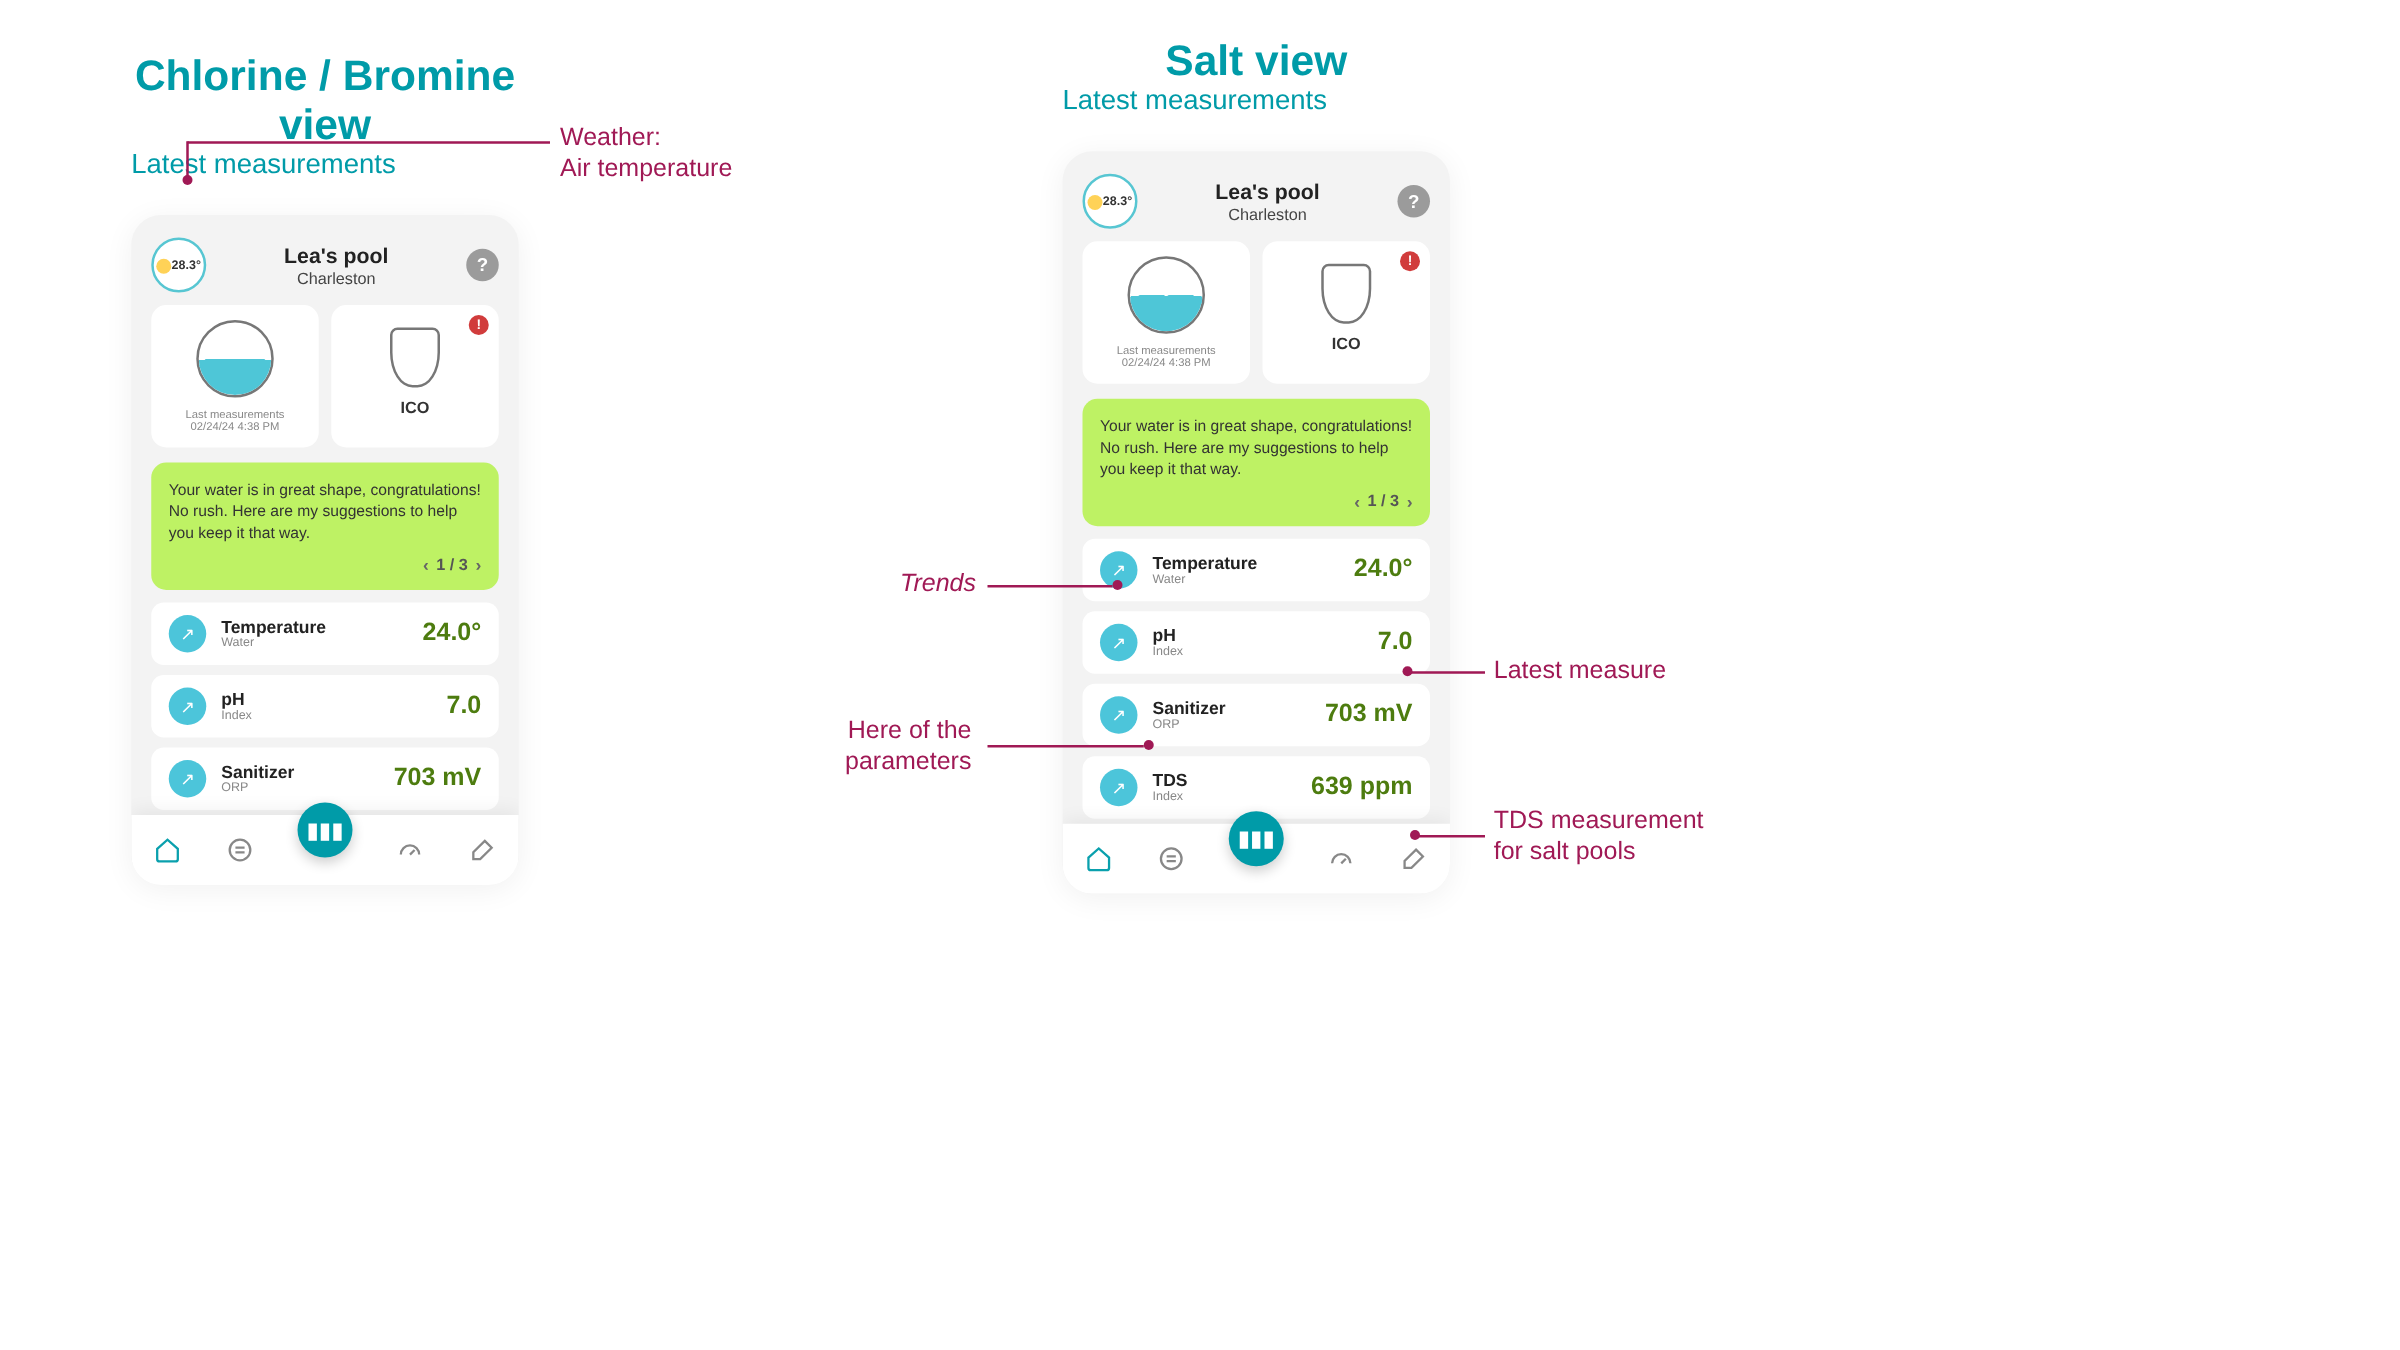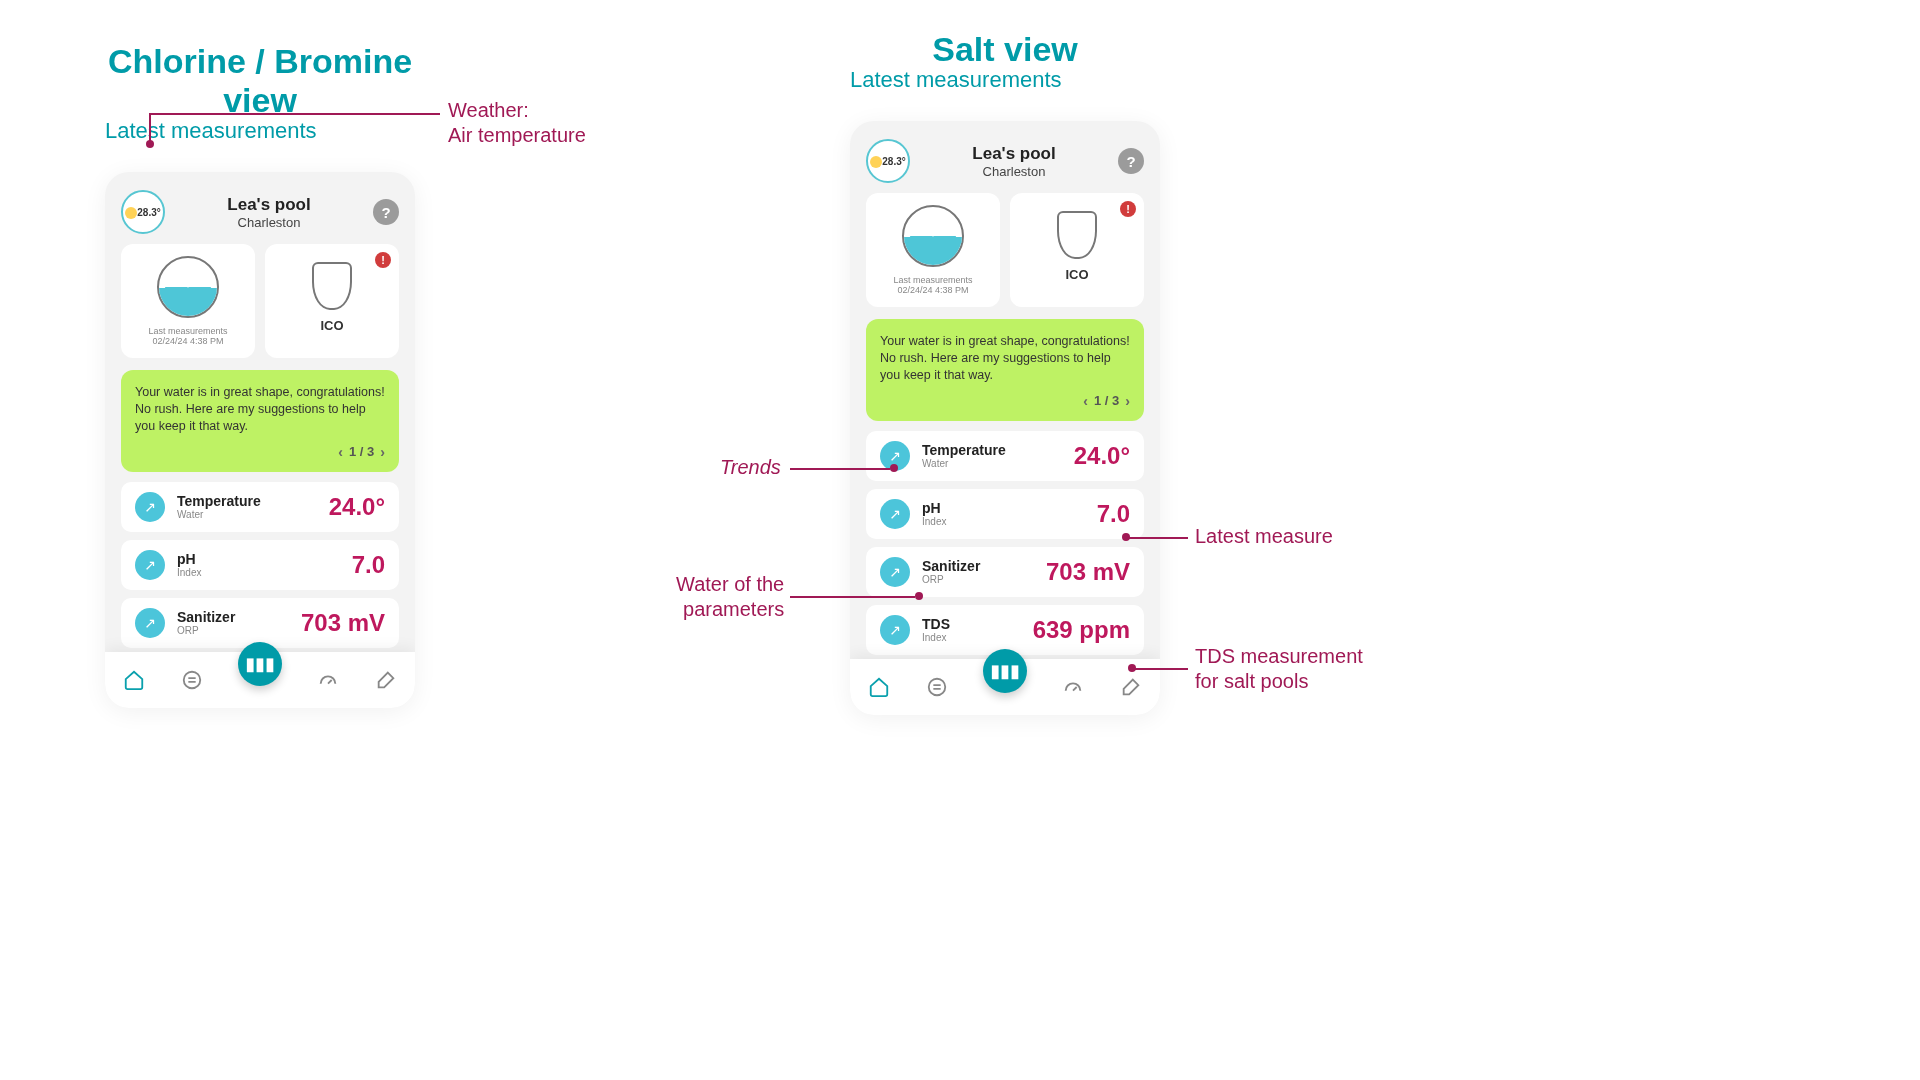--- a/index.html
+++ b/index.html
@@ -125,21 +125,21 @@
     width: 30px; height: 30px; border-radius: 50%;
     background: #4cc5da;
     display: flex; align-items: center; justify-content: center;
     color: #fff; font-size: 14px;
     margin-right: 12px;
     flex-shrink: 0;
   }
   .measure-labels { flex: 1; }
   .measure-name { font-size: 14px; font-weight: 700; color: #222; }
   .measure-sub { font-size: 10px; color: #888; }
-  .measure-val { font-size: 24px; font-weight: 700; color: #be185d; }
+  .measure-val { font-size: 20px; font-weight: 700; color: #4d7c0f; }
   .bottom-nav {
     position: absolute; bottom: 0; left: 0; right: 0;
     height: 56px; background: #fff;
     display: flex; align-items: center; justify-content: space-around;
     box-shadow: 0 -4px 14px rgba(0,0,0,.06);
   }
   .nav-icon {
     width: 24px; height: 24px;
     display: flex; align-items: center; justify-content: center;
     color: #0aa0ad;
@@ -380,21 +380,21 @@
 <div class="annot" style="left:448px; top:98px; white-space:pre-line;">Weather:
 Air temperature</div>
 <div class="annot-line" style="left:150px; top:113px; width:290px;"></div>
 <div class="annot-dot" style="left:146px; top:140px;"></div>
 <div class="annot-line" style="left:149px; top:113px; width:1.5px; height:30px;"></div>
 
 <div class="annot" style="left:720px; top:455px;font-style:italic;">Trends</div>
 <div class="annot-line" style="left:790px; top:468px; width:100px;"></div>
 <div class="annot-dot" style="left:890px; top:464px;"></div>
 
-<div class="annot" style="left:676px; top:572px; white-space:pre-line; text-align:right;">Water of the
+<div class="annot" style="left:676px; top:572px; white-space:pre-line; text-align:right;">Here of the
 parameters</div>
 <div class="annot-line" style="left:790px; top:596px; width:125px;"></div>
 <div class="annot-dot" style="left:915px; top:592px;"></div>
 
 <div class="annot" style="left:1195px; top:524px;text-align:center;">Latest measure</div>
 <div class="annot-line" style="left:1128px; top:537px; width:60px;"></div>
 <div class="annot-dot" style="left:1122px; top:533px;"></div>
 
 <div class="annot" style="left:1195px; top:644px; white-space:pre-line;">TDS measurement
 for salt pools</div>

